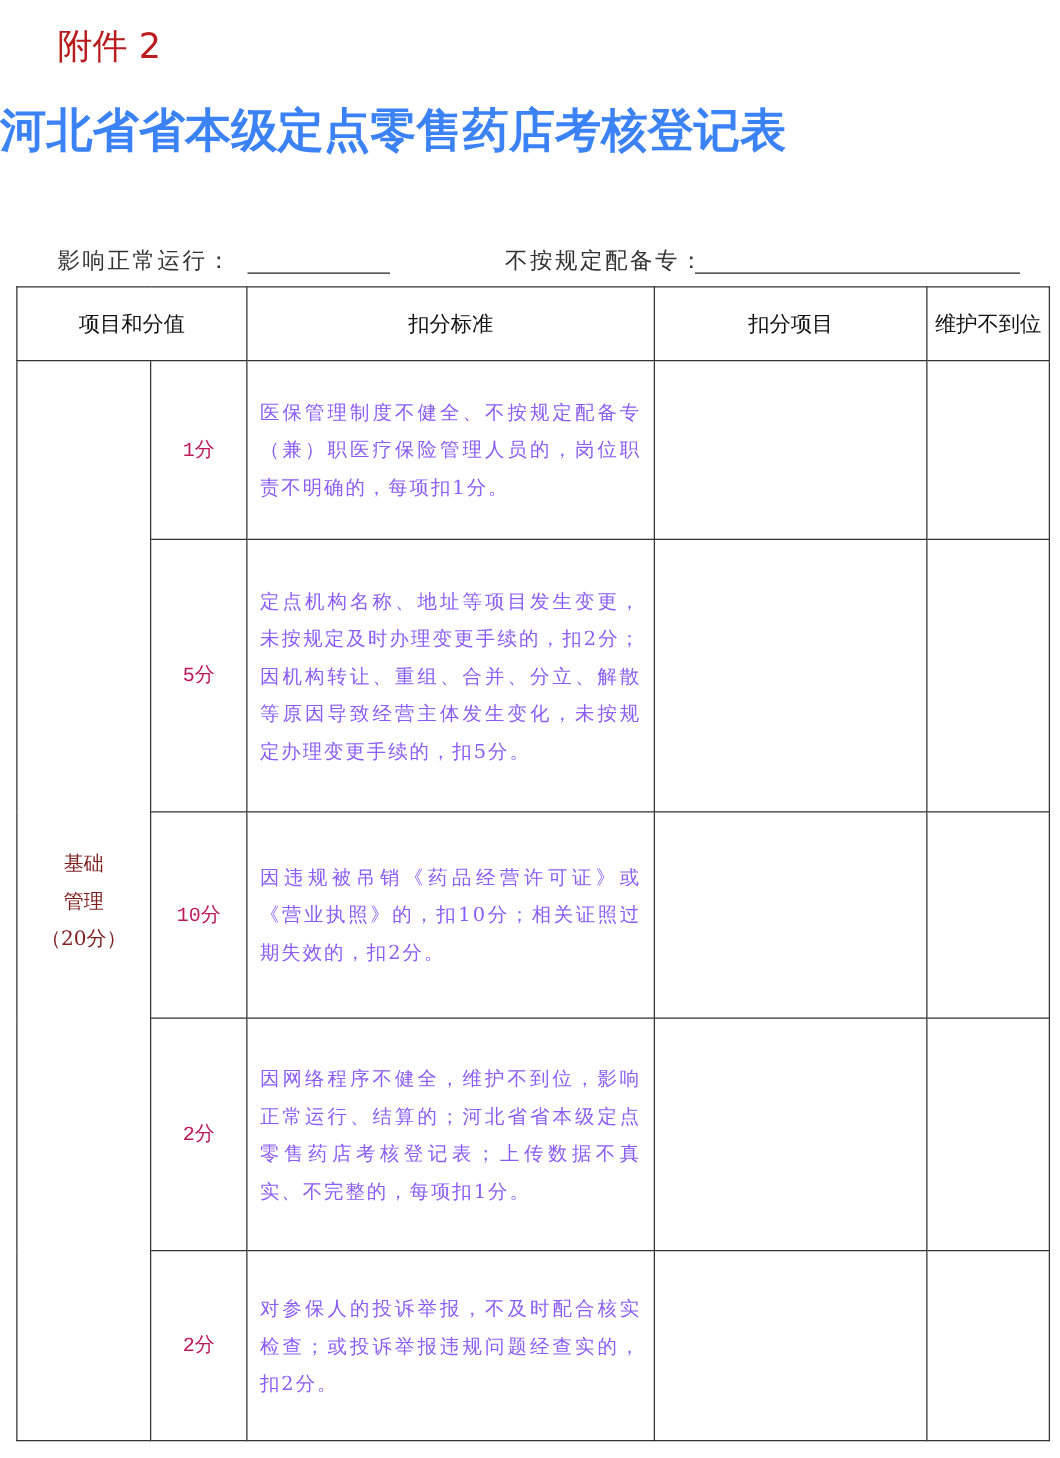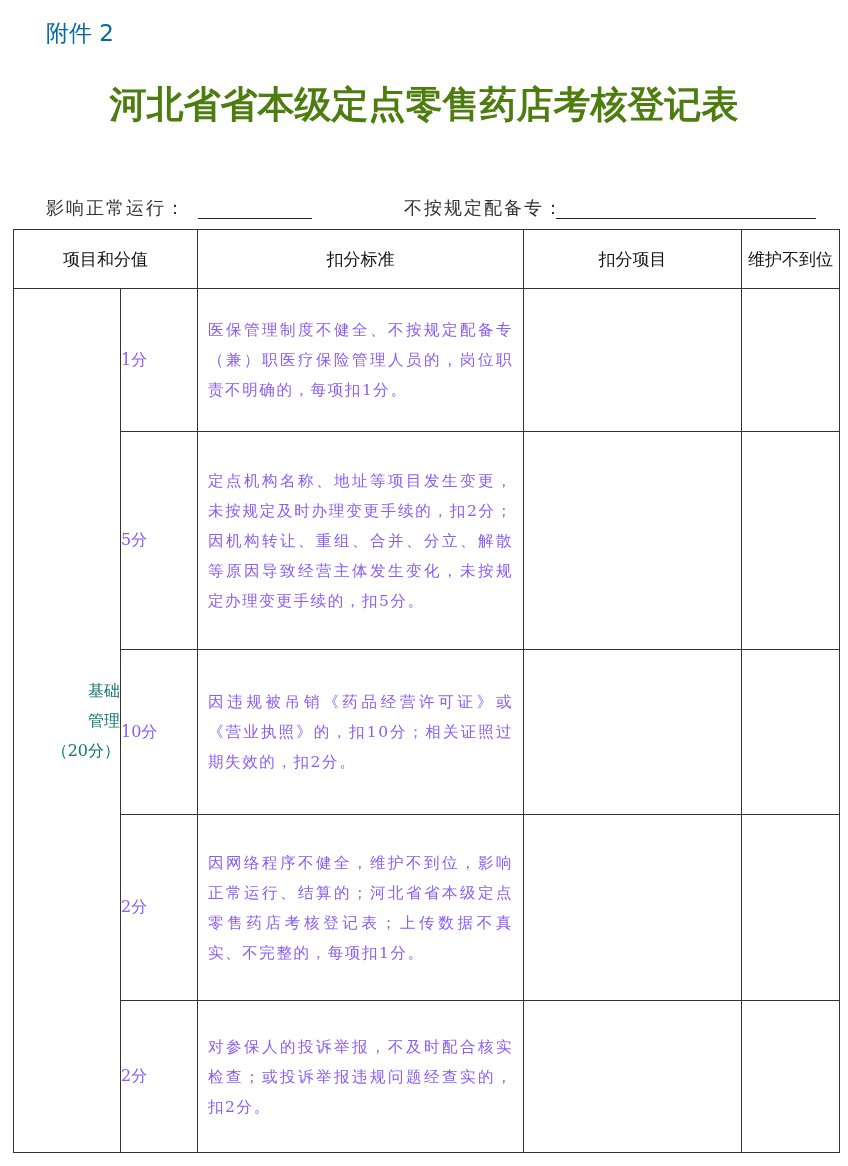--- a/index.html
+++ b/index.html
@@ -1,26 +1,26 @@
 <!DOCTYPE html>
 <html><head>
 <meta charset="utf-8">
 <style>
   html, body { margin:0; padding:0; background:#ffffff; }
   body { width:848px; height:1166px; position:relative; overflow:hidden; color:#1a1a1a; }
-  .attach { position:absolute; left:46px; top:18px; font-family:"DejaVu Sans", sans-serif; font-size:23px; color:#0369a1; }
-  .title { position:absolute; left:0; width:848px; top:80px; text-align:center; font-family:"DejaVu Serif", serif; font-weight:bold; font-size:37px; letter-spacing:0px; color:#4d7c0f; }
+  .attach { position:absolute; left:46px; top:18px; font-family:"DejaVu Sans", sans-serif; font-size:28px; color:#b91c1c; }
+  .title { position:absolute; left:0; width:848px; top:80px; font-family:"DejaVu Serif", serif; font-weight:bold; font-size:37px; letter-spacing:0px; color:#3b82f6; }
   .fields { position:absolute; top:196px; left:46px; font-family:"DejaVu Serif", serif; font-size:18px; color:#333; letter-spacing:2px; }
   .fields .lbl { position:absolute; white-space:nowrap; top:0; }
   .fields .line { position:absolute; top:22px; height:0; border-bottom:1.5px solid #222; }
   table.form { position:absolute; left:13px; top:229px; width:826px; border-collapse:collapse; table-layout:fixed; font-family:"DejaVu Serif", serif; }
   table.form td, table.form th { border:1.5px solid #333; padding:0; vertical-align:middle; }
   table.form th { font-family:"DejaVu Sans", sans-serif; font-weight:normal; font-size:17px; height:58px; color:#111;text-align:center; }
-  .cat { text-align:right; font-size:16px; line-height:30px; color:#0f766e; }
-  .pts { text-align:left; font-size:16px; color:#8b5cf6; }
+  .cat { text-align:center; font-size:16px; line-height:30px; color:#7f1d1d; }
+  .pts { text-align:center; font-size:16px; color:#be185d;font-family:Liberation Mono, monospace; }
   .crit { padding:0 10px 0 10px !important; font-size:15.5px; line-height:30px; letter-spacing:1.6px; color:#8b5cf6; text-align:justify; }
   .blank { }
 </style>
 </head>
 <body>
 
 <div class="attach">附件 2</div>
 <div class="title">河北省省本级定点零售药店考核登记表</div>
 
 <div class="fields">

